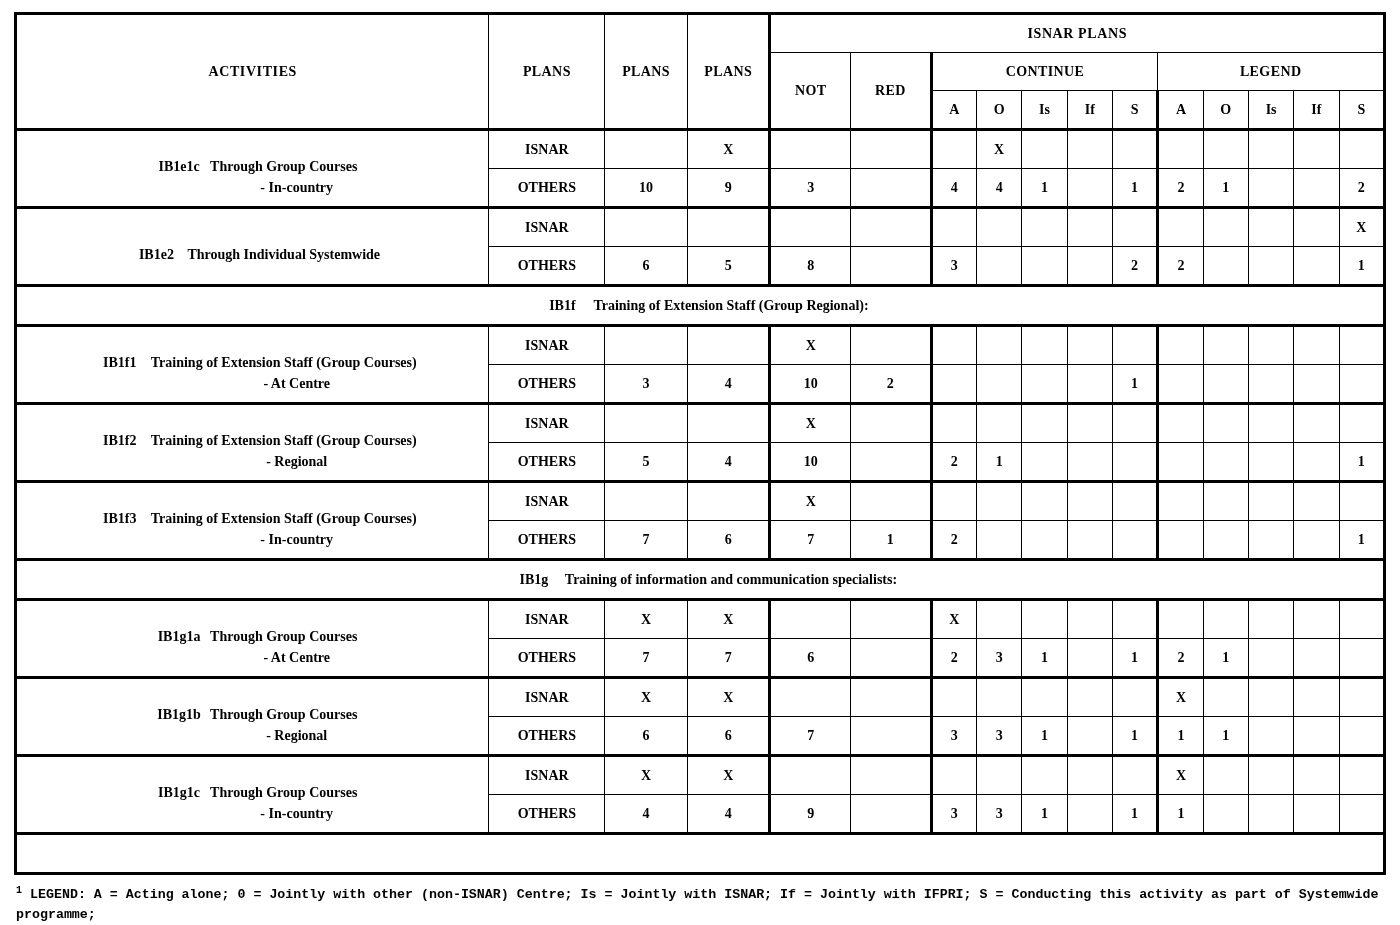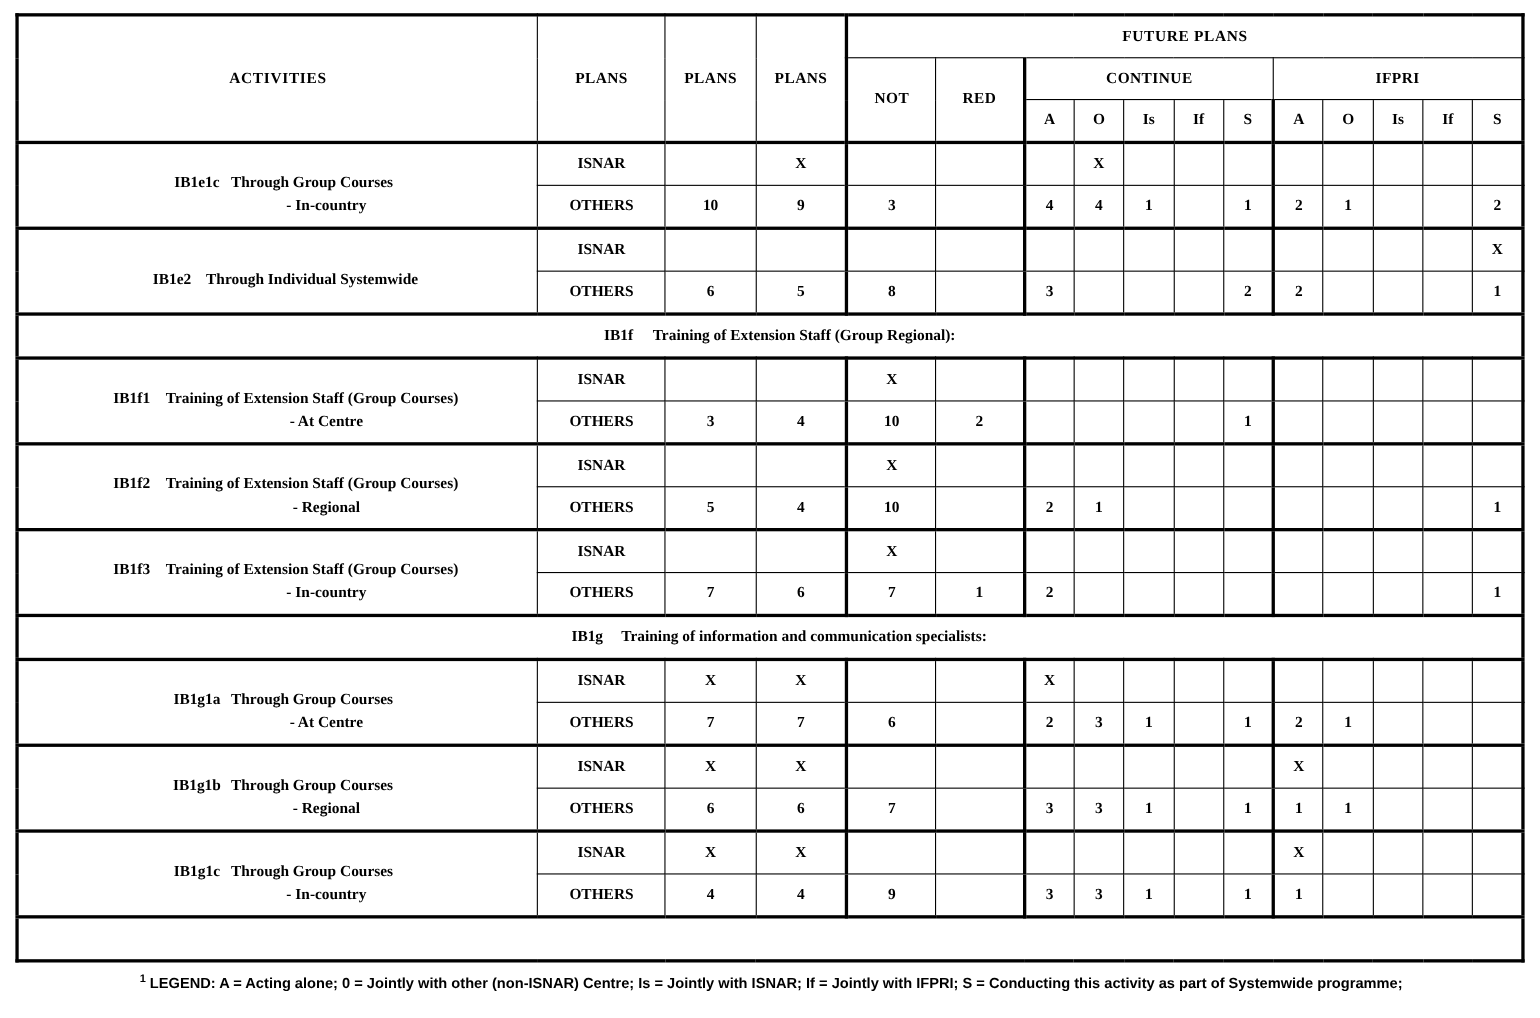--- a/index.html
+++ b/index.html
@@ -99,23 +99,22 @@
     height: 70px;
     border-left: 3px solid #000;
     border-right: 3px solid #000;
     border-bottom: 3px solid #000;
   }
   .legend {
     margin-top: 9px;
     font-size: 13.3px;
     font-weight: bold;
     line-height: 1.45;
-    font-family: Liberation Sans, sans-serif;
+    font-family: Liberation Mono, monospace;
     padding-left: 2px;
-    text-align: center;
   }
   .legend sup {
     font-size: 10px;
     vertical-align: super;
   }
   .legend .l2 { display: block; padding-left: 16px; }
 </style>
 </head>
 <body>
 
@@ -138,27 +137,27 @@
       <col style="width:45px">
       <col style="width:45px">
       <col style="width:45px">
     </colgroup>
     <thead>
       <tr>
         <td class="hdr hdr-big" rowspan="3">ACTIVITIES</td>
         <td class="hdr" rowspan="3">PLANS</td>
         <td class="hdr" rowspan="3">PLANS</td>
         <td class="hdr rb-thick" rowspan="3">PLANS</td>
-        <td class="hdr hdr-big" colspan="12">FUTURE PLANS</td>
+        <td class="hdr hdr-big" colspan="12">ISNAR PLANS</td>
       </tr>
       <tr>
         <td class="hdr" rowspan="2">NOT</td>
         <td class="hdr rb-thick" rowspan="2">RED</td>
         <td class="hdr" colspan="5">CONTINUE</td>
-        <td class="hdr" colspan="5">IFPRI</td>
+        <td class="hdr" colspan="5">LEGEND</td>
       </tr>
       <tr>
         <td class="hdr-small">A</td>
         <td class="hdr-small">O</td>
         <td class="hdr-small">Is</td>
         <td class="hdr-small">If</td>
         <td class="hdr-small rb-thick">S</td>
         <td class="hdr-small">A</td>
         <td class="hdr-small">O</td>
         <td class="hdr-small">Is</td>

